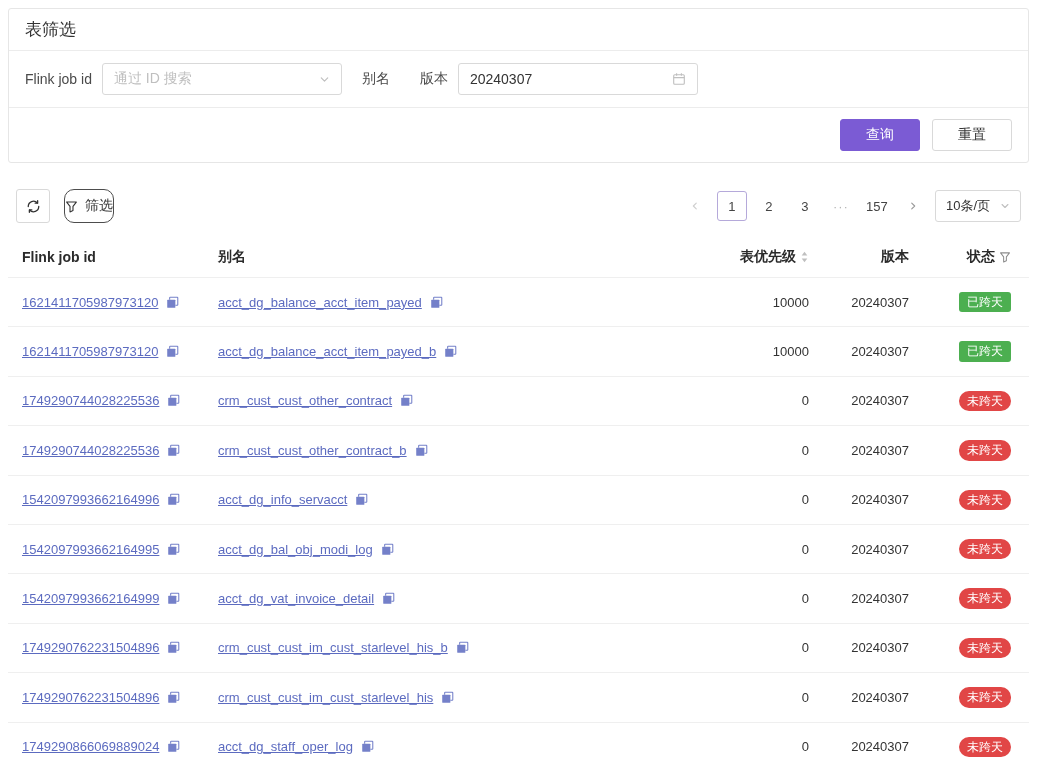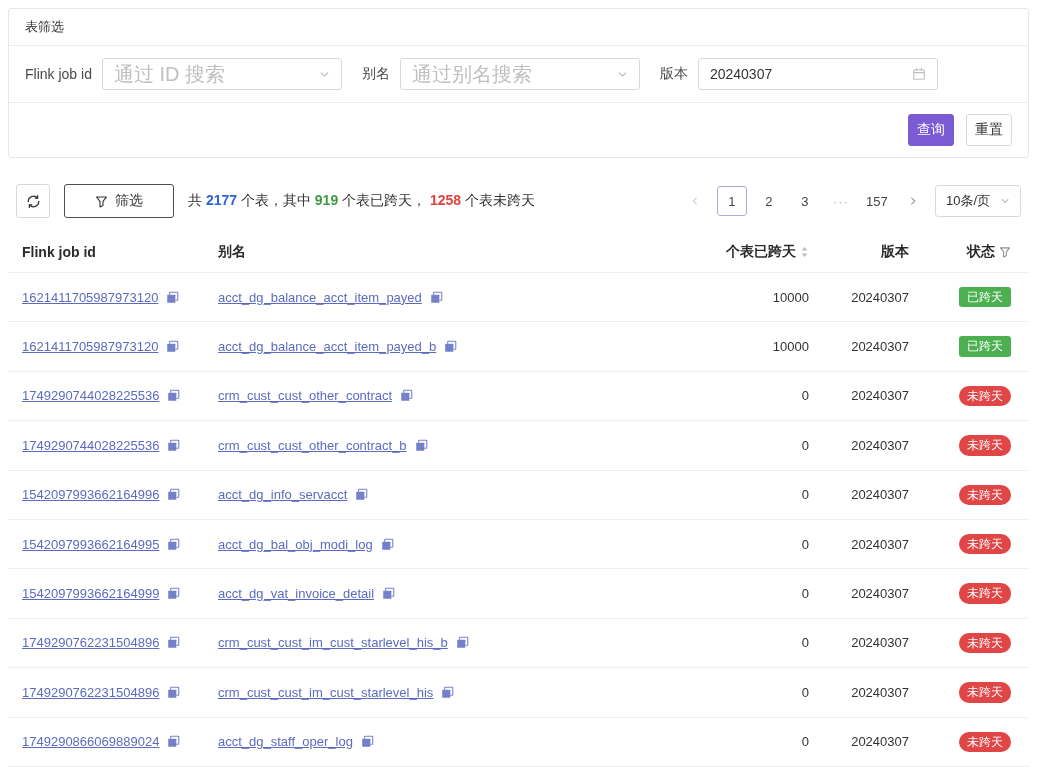--- a/index.html
+++ b/index.html
@@ -15,45 +15,45 @@
   html,body{margin:0;padding:0;}
   body{
     width:1037px;height:767px;background:#fff;color:#333;
     font-family:"Liberation Sans","DejaVu Sans",sans-serif;
     font-size:14px;overflow:hidden;
   }
   .page{padding:8px 8px 14px;}
 
   
   .filter-card{border:1px solid #e6e6e6;border-radius:3px;background:#fff;}
-  .card-header{padding:9px 16px;border-bottom:1px solid #ececec;font-size:13px;color:#333;}
+  .card-header{padding:9px 16px;border-bottom:1px solid #ececec;font-size:17px;color:#333;}
   .filter-row{display:flex;align-items:center;padding:12px 16px;border-bottom:1px solid #ececec;}
   .field{display:flex;align-items:center;}
   .field + .field{margin-left:20px;}
   .field label{margin-right:10px;color:#4a4a4a;white-space:nowrap;}
   .select,.date-input{
     width:240px;height:32px;border:1px solid #d9d9d9;border-radius:3px;background:#fff;
     display:flex;align-items:center;justify-content:space-between;padding:0 11px;cursor:pointer;
   }
-  .placeholder{color:#bfbfbf;font-size:20px;overflow:hidden;white-space:nowrap;text-align:right;}
+  .placeholder{color:#bfbfbf;font-size:14px;overflow:hidden;white-space:nowrap;text-align:right;}
   .suffix-icon{color:#bfbfbf;display:flex;align-items:center;flex:0 0 auto;}
   .date-input input{
     border:none;outline:none;padding:0;margin:0;width:180px;font-size:14px;color:#333;
     font-family:inherit;background:transparent;
   }
   .action-row{display:flex;justify-content:flex-end;gap:12px;padding:11px 16px;}
-  .btn{height:32px;padding:0 8px;border-radius:3px;font-size:14px;cursor:pointer;
+  .btn{height:32px;padding:0 25px;border-radius:3px;font-size:14px;cursor:pointer;
        border:1px solid #d9d9d9;background:#fff;color:#333;font-family:inherit;}
   .btn-primary{background:var(--primary);border-color:var(--primary);color:#fff;}
 
   
   .toolbar{display:flex;align-items:center;margin:26px 8px 0;}
   .icon-btn{width:34px;height:34px;border:1px solid #d9d9d9;border-radius:3px;background:#fff;
             display:flex;align-items:center;justify-content:center;color:#333;cursor:pointer;}
-  .filter-btn{margin-left:14px;height:34px;padding:0 30px;border:1px solid #4d4d4d;border-radius:3px;
+  .filter-btn{margin-left:14px;height:34px;padding:0 0;border:1px solid #4d4d4d;border-radius:10px;
               background:#fff;display:flex;align-items:center;gap:7px;font-size:14px;color:#333;
               cursor:pointer;font-family:inherit;}
   .summary{margin-left:14px;color:#333;white-space:nowrap;}
   .summary .num{font-weight:700;}
   .num.total{color:var(--total-blue);}
   .num.crossed{color:var(--crossed-green);}
   .num.uncrossed{color:var(--uncrossed-red);}
 
   
   .pagination{display:flex;align-items:center;}
@@ -104,28 +104,20 @@
           <span class="suffix-icon">
             <svg width="11" height="11" viewBox="0 0 12 12" fill="none" stroke="currentColor" stroke-width="1.3" stroke-linecap="round" stroke-linejoin="round">
                 <path d="M2.5 4.2 6 7.8 9.5 4.2"></path>
               </svg>
           </span>
         </div>
       </div>
 
       <div class="field">
         <label>别名</label>
-        <div class="select">
-          <span class="placeholder">通过别名搜索</span>
-          <span class="suffix-icon">
-            <svg width="11" height="11" viewBox="0 0 12 12" fill="none" stroke="currentColor" stroke-width="1.3" stroke-linecap="round" stroke-linejoin="round">
-                <path d="M2.5 4.2 6 7.8 9.5 4.2"></path>
-              </svg>
-          </span>
-        </div>
       </div>
 
       <div class="field">
         <label>版本</label>
         <div class="date-input">
           <input type="text" value="20240307" style="">
           <span class="suffix-icon">
             <svg width="14" height="14" viewBox="0 0 14 14" fill="none" stroke="currentColor" stroke-width="1.1">
               <rect x="1.7" y="2.7" width="10.6" height="9.6" rx="1"></rect>
               <path d="M1.7 5.6h10.6M4.6 1.2v2.6M9.4 1.2v2.6"></path>
@@ -155,21 +147,20 @@
 
     <button class="filter-btn">
       <span style="display:flex;">
         <svg width="13" height="13" viewBox="0 0 14 14">
             <path d="M1.8 2.2h10.4L8.6 6.8v4.6l-3.2 1.4V6.8z" fill="none" stroke="currentColor" stroke-width="1.2" stroke-linejoin="round"></path>
           </svg>
       </span>
       <span>筛选</span>
     </button>
 
-    <div class="summary"><span>共 </span><span class="num total">2177</span><span> 个表，其中 </span><span class="num crossed">919</span><span> 个表已跨天， </span><span class="num uncrossed">1258</span><span> 个表未跨天</span></div>
 
     <div class="pagination">
       <span class="pg-item pg-arrow disabled">
         <svg width="10" height="10" viewBox="0 0 12 12" fill="none" stroke="currentColor" stroke-width="1.4" stroke-linecap="round" stroke-linejoin="round">
             <path d="M7.5 2.5 4 6l3.5 3.5"></path>
           </svg>
       </span>
       <span class="pg-item active">1</span>
       <span class="pg-item">2</span>
       <span class="pg-item">3</span>
@@ -198,21 +189,21 @@
         <col style="width:130px">
         <col style="width:100px">
         <col style="width:112px">
     </colgroup>
     <thead>
       <tr>
         <th class="col-id">Flink job id</th>
         <th class="col-alias">别名</th>
         <th class="col-priority">
           <span class="th-inner">
-            <span>个表已跨天</span>
+            <span>表优先级</span>
             <span style="display:inline-flex;">
               <svg width="9" height="14" viewBox="0 0 10 16">
                   <path d="M5 2 8.2 6.2H1.8Z" fill="#bfbfbf"></path>
                   <path d="M5 14 1.8 9.8H8.2Z" fill="#bfbfbf"></path>
                 </svg>
             </span>
           </span>
         </th>
         <th class="col-version">版本</th>
         <th class="col-status">

